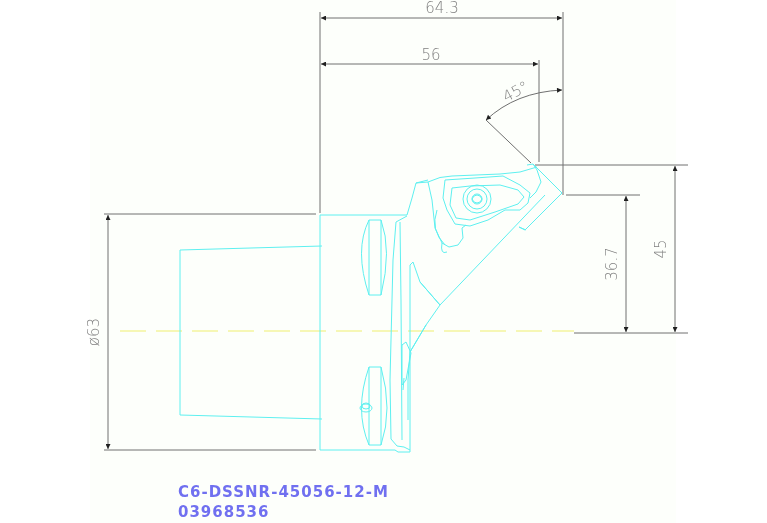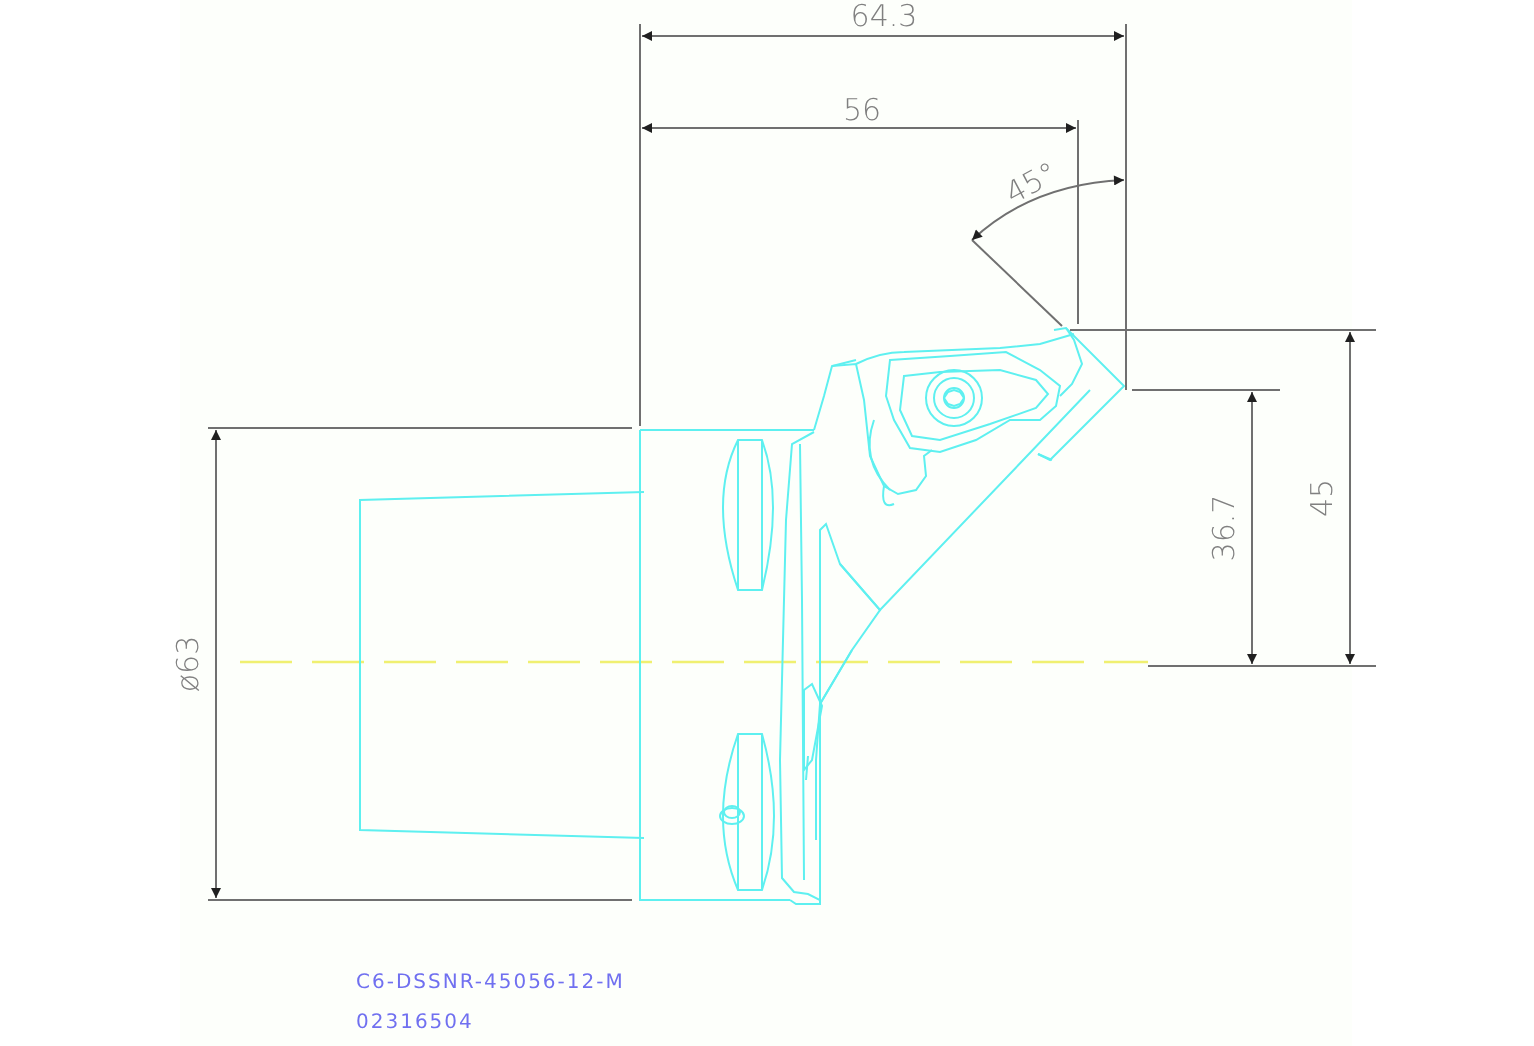--- a/index.html
+++ b/index.html
@@ -1,20 +1,20 @@
 <!DOCTYPE html>
 <html><head>
 <meta charset="utf-8">
 <style>
   html, body { margin: 0; padding: 0; background: #ffffff; }
   body { width: 767px; height: 523px; position: relative; overflow: hidden; font-family: "DejaVu Sans", sans-serif; }
   .sheet { position: absolute; left: 90px; top: 0; width: 586px; height: 523px; background: #fdfffb; }
   svg.drawing { position: absolute; left: 0; top: 0; }
   .dim-text { font-family: "DejaVu Sans", sans-serif; font-size: 15px; fill: #808080; font-weight: 300; }
-  .title-block { position: absolute; left: 178px; top: 482px; color: #7070f0; font-family: "DejaVu Sans", sans-serif; font-size: 10px; line-height: 20px; letter-spacing: 1px; font-weight: 400; }
+  .title-block { position: absolute; left: 178px; top: 482px; color: #7070f0; font-family: "DejaVu Sans", sans-serif; font-size: 15px; line-height: 20px; letter-spacing: 1px; font-weight: 700; }
   .title-block div { white-space: nowrap; }
 </style>
 </head>
 <body>
 
 <div class="sheet"></div>
 
 <svg class="drawing" width="767" height="523" viewBox="0 0 767 523">
   <defs>
     <marker id="arr" viewBox="0 0 10 10" refX="10" refY="5" markerWidth="10" markerHeight="5" orient="auto-start-reverse" markerUnits="userSpaceOnUse">
@@ -103,14 +103,14 @@
   <g stroke="#707070" stroke-width="1" fill="none">
     <line x1="104" y1="214" x2="316" y2="214"></line>
     <line x1="104" y1="450" x2="316" y2="450"></line>
     <line x1="108" y1="215" x2="108" y2="449" marker-start="url(#arr)" marker-end="url(#arr)"></line>
   </g>
   <text class="dim-text" x="99" y="332" text-anchor="middle" transform="rotate(-90 99 332)">ø63</text>
 </svg>
 
 <div class="title-block">
   <div>C6-DSSNR-45056-12-M</div>
-  <div>02316504</div>
+  <div>03968536</div>
 </div>
 
 </body></html>

